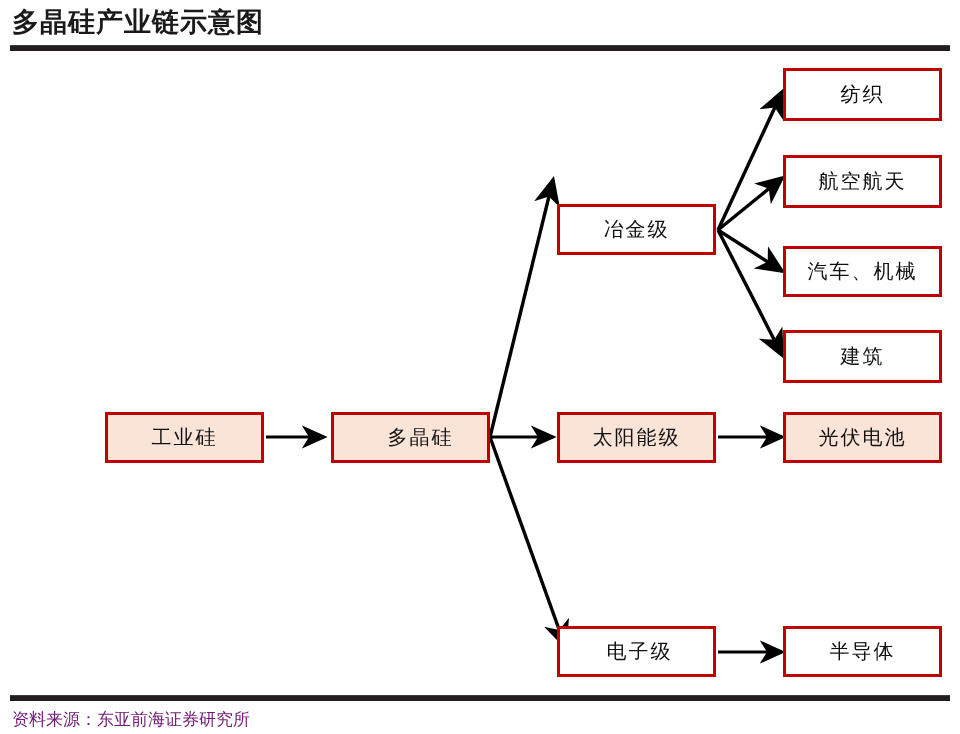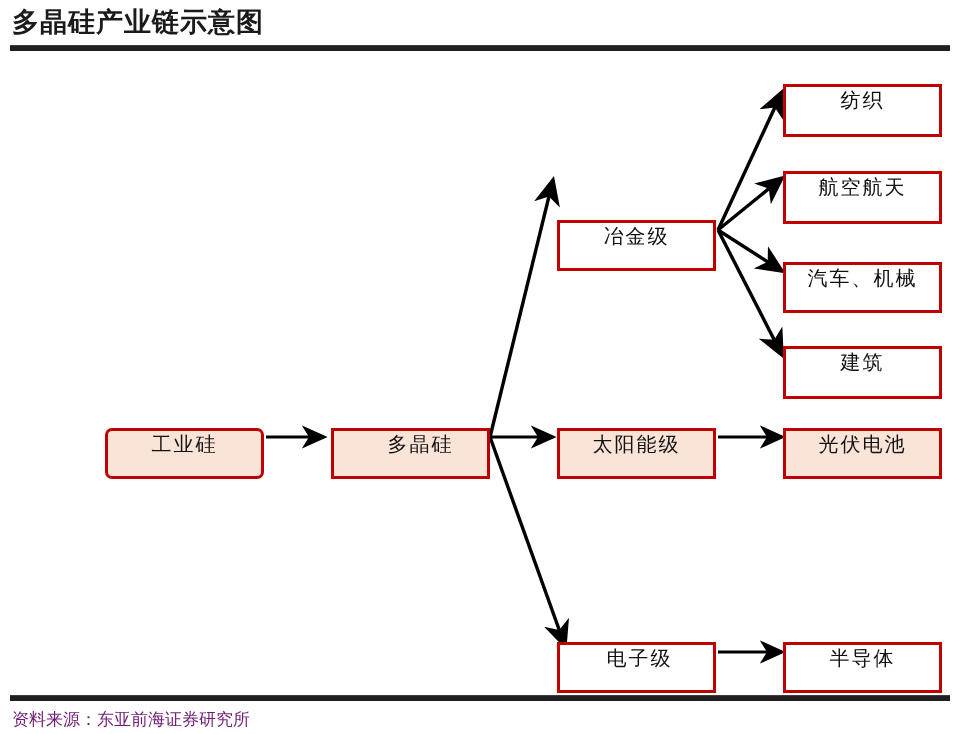--- a/index.html
+++ b/index.html
@@ -70,28 +70,27 @@
     width: 960px;
     height: 640px;
   }
 
   
   .node {
     position: absolute;
     box-sizing: border-box;
     border: 3px solid #C00000;
     display: flex;
-    align-items: flex-start;
+    align-items: center;
     justify-content: center;
     font-size: 20px;
     color: #111111;
     letter-spacing: 2px;
     white-space: nowrap;
     z-index: 3;
-    margin-top: 16px;
   }
   .node.fill-peach { background: #FAE3D7; }
   .node.fill-white { background: #FFFFFF; }
 </style>
 </head>
 <body>
 
 <div id="chart-title">多晶硅产业链示意图</div>
 <div id="title-rule"></div>
 
@@ -115,21 +114,21 @@
     <line x1="718" y1="178" x2="782" y2="40" stroke="#000000" stroke-width="3.4" marker-end="url(#ah)"></line>
     <line x1="718" y1="178" x2="782" y2="126" stroke="#000000" stroke-width="3.4" marker-end="url(#ah)"></line>
     <line x1="718" y1="178" x2="782" y2="219" stroke="#000000" stroke-width="3.4" marker-end="url(#ah)"></line>
     <line x1="718" y1="178" x2="782" y2="303" stroke="#000000" stroke-width="3.4" marker-end="url(#ah)"></line>
 
     <line x1="718" y1="385" x2="782" y2="385" stroke="#000000" stroke-width="3" marker-end="url(#ah)"></line>
 
     <line x1="718" y1="600" x2="782" y2="600" stroke="#000000" stroke-width="3" marker-end="url(#ah)"></line>
   </svg>
 
-  <div class="node fill-peach" style="left:105px; top:360px; width:159px; height:51px;border-radius:7px;">
+  <div class="node fill-peach" style="left:105px; top:360px; width:159px; height:51px;">
     <span>工业硅</span>
   </div>
 
   <div class="node fill-peach" style="left:331px; top:360px; width:159px; height:51px;padding-left:20px;">
     <span>多晶硅</span>
   </div>
 
   <div class="node fill-white" style="left:557px; top:152px; width:159px; height:51px;">
     <span>冶金级</span>
   </div>

